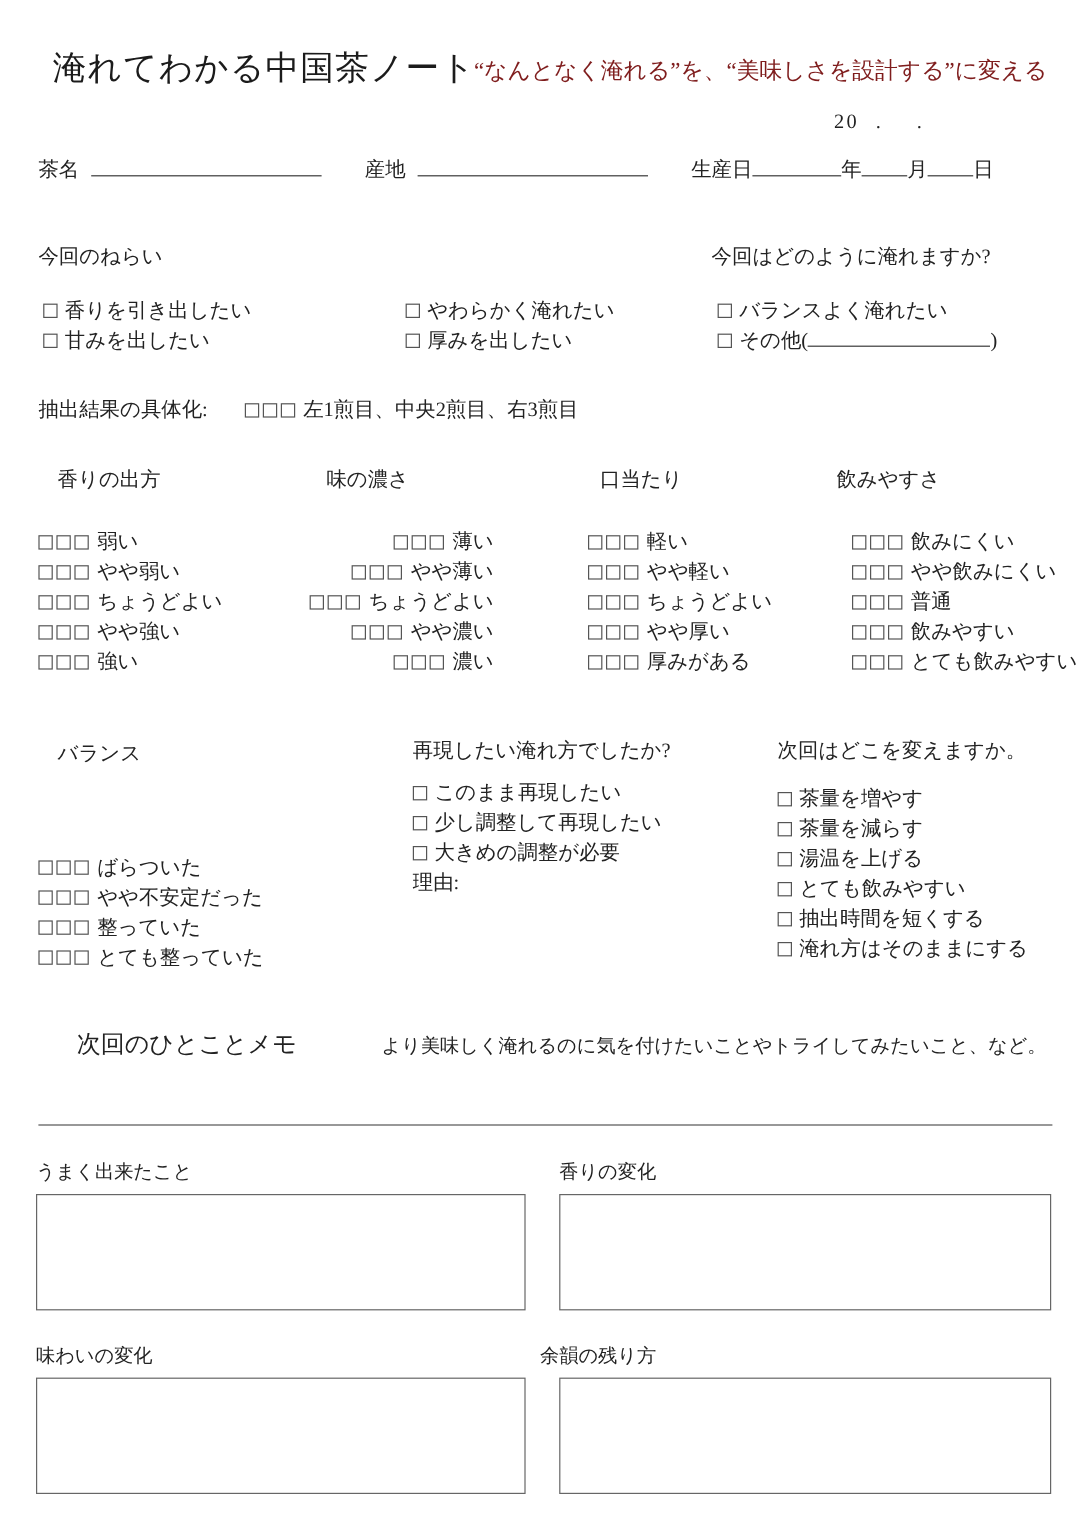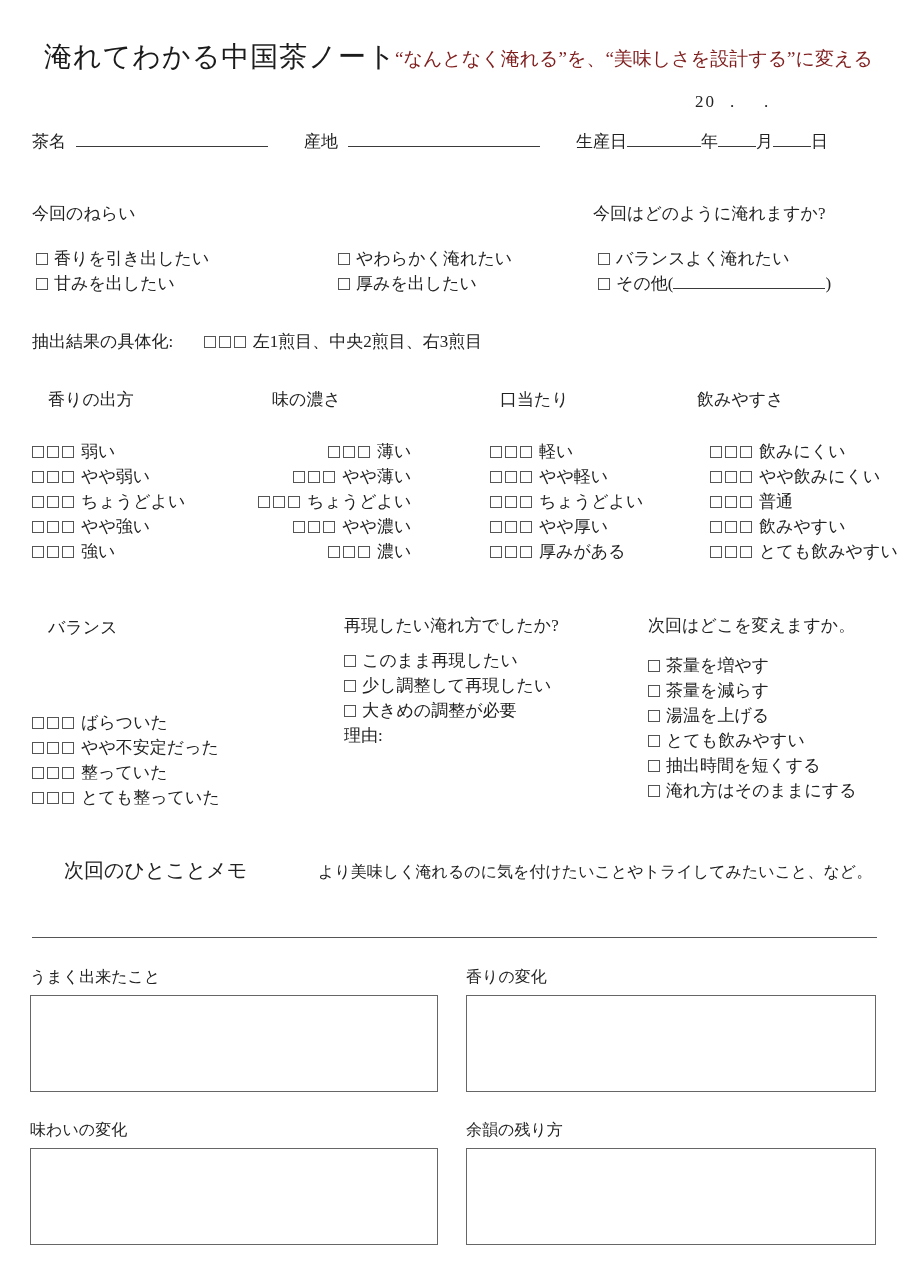--- a/index.html
+++ b/index.html
@@ -255,16 +255,16 @@
 
   <div class="box-label" style="left:30px; top:967px;">うまく出来たこと</div>
   <div class="entry-box" style="left:30px; top:995px; width:408px; height:97px;"></div>
 
   <div class="box-label" style="left:466px; top:967px;">香りの変化</div>
   <div class="entry-box" style="left:466px; top:995px; width:410px; height:97px;"></div>
 
   <div class="box-label" style="left:30px; top:1120px;">味わいの変化</div>
   <div class="entry-box" style="left:30px; top:1148px; width:408px; height:97px;"></div>
 
-  <div class="box-label" style="left:466px; top:1120px;">余韻の残り方</div>
+  <div class="box-label" style="left:450px; top:1120px;">余韻の残り方</div>
   <div class="entry-box" style="left:466px; top:1148px; width:410px; height:97px;"></div>
 
 </div>
 
 </body></html>

